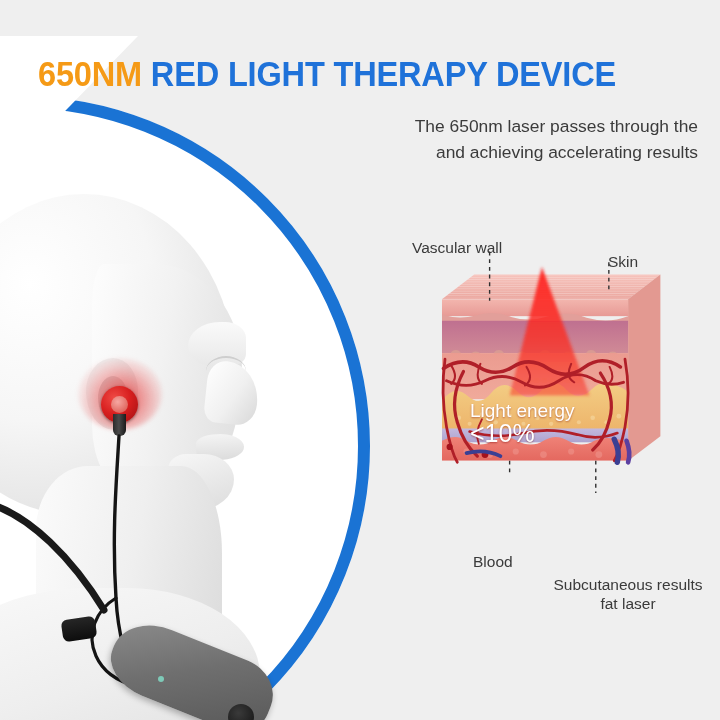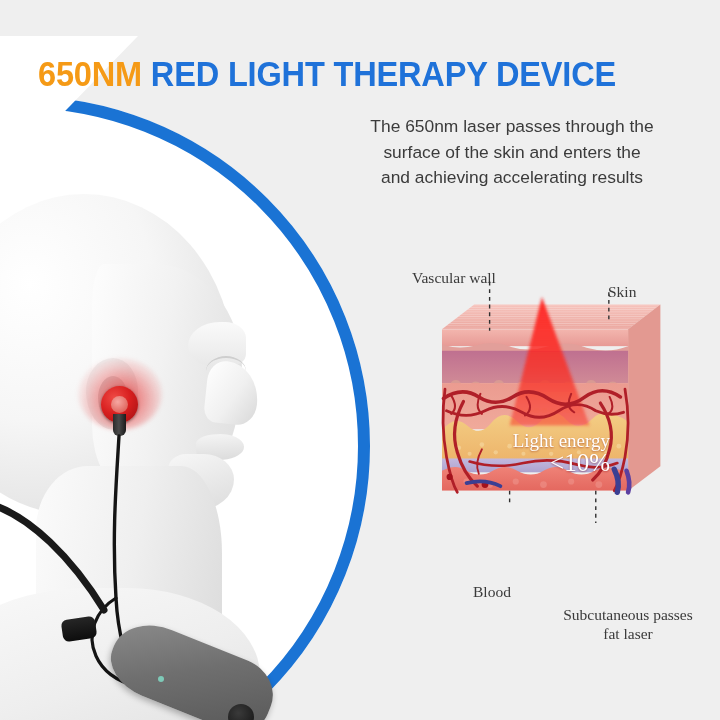--- a/index.html
+++ b/index.html
@@ -28,21 +28,21 @@
     letter-spacing:-0.2px;
     transform:scaleX(0.93);
     transform-origin:left center;
   }
   .headline .nm{color:#F59A16;}
   .headline .rest{color:#1F72D9;}
 
   
   .para{
     position:absolute;right:22px;top:78px;width:372px;z-index:6;
-    text-align:center;
+    text-align:right;
     color:#3b3b3b;
     font-size:17.4px;
     line-height:25.5px;
   }
   .para div{white-space:nowrap;}
 
   
   .circle-wrap{position:absolute;left:-330px;top:60px;z-index:1;}
   .white-circle{
     position:absolute;left:0;top:0;width:700px;height:700px;border-radius:50%;
@@ -152,31 +152,31 @@
     position:absolute;left:158px;top:490px;width:6px;height:6px;border-radius:50%;
     background:#7fd4c0;opacity:.9;
   }
   .clip{
     position:absolute;left:62px;top:432px;width:34px;height:22px;border-radius:6px;
     background:linear-gradient(180deg,#262626,#0d0d0d);
     transform:rotate(-8deg);
   }
 
   
-  .diagram{position:absolute;left:400px;top:224px;width:310px;height:390px;z-index:5;font-family:Liberation Serif, serif;}
+  .diagram{position:absolute;left:400px;top:194px;width:310px;height:390px;z-index:5;}
 
   .lbl{
     position:absolute;color:#3a3a3a;font-size:15.5px;line-height:19px;white-space:nowrap;
   }
   .lbl.center{text-align:center;white-space:normal;}
 
   .skinblock{position:absolute;left:0;top:0;width:310px;height:300px;}
 
   .cone-text{
-    position:absolute;left:70px;top:170px;width:140px;text-align:right;
+    position:absolute;left:70px;top:170px;width:140px;text-align:left;
     color:#ffffff;font-size:19px;line-height:22px;z-index:9;
     text-shadow:0 1px 2px rgba(120,0,0,.45);
     font-weight:400;
   }
   .cone-text .pct{font-size:25px;}
 </style>
 </head>
 <body>
 
 <div id="stage">
@@ -218,31 +218,30 @@
   </div>
 
   <div class="wedge"></div>
 
   <div class="headline">
     <span class="nm">650NM</span><span>&nbsp;</span><span class="rest">RED LIGHT THERAPY DEVICE</span>
   </div>
 
   <div class="para">
     <div>The 650nm laser passes through the</div>
-    <div>surface of the skin and enters the</div>
     <div>and achieving accelerating results</div>
   </div>
 
   <div class="diagram">
 
     <div class="lbl" style="left:12px;top:8px;">Vascular wall</div>
     <div class="lbl" style="left:208px;top:22px;">Skin</div>
     <div class="lbl" style="left:73px;top:322px;">Blood</div>
     <div class="lbl center" style="left:128px;top:345px;width:200px;text-align:center;">
-      <span>Subcutaneous passes</span><br>
+      <span>Subcutaneous results</span><br>
       <span>fat laser</span>
     </div>
 
     <svg class="skinblock" viewBox="0 0 310 390">
       <defs>
         <linearGradient id="gTop" x1="0" y1="0" x2="0" y2="1">
           <stop offset="0%" stop-color="#f6c3bc"></stop>
             <stop offset="100%" stop-color="#eba79f"></stop>
         </linearGradient>
         <linearGradient id="gEpi" x1="0" y1="0" x2="0" y2="1">

